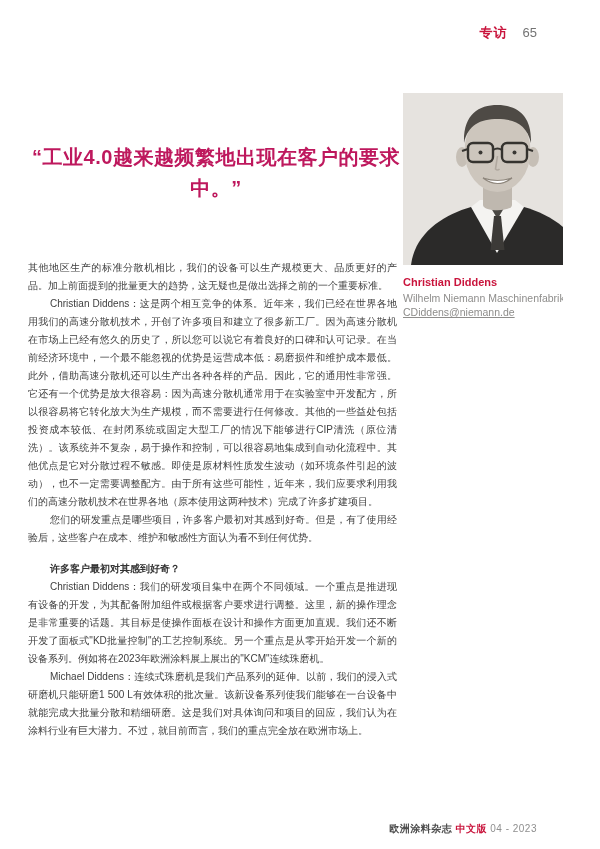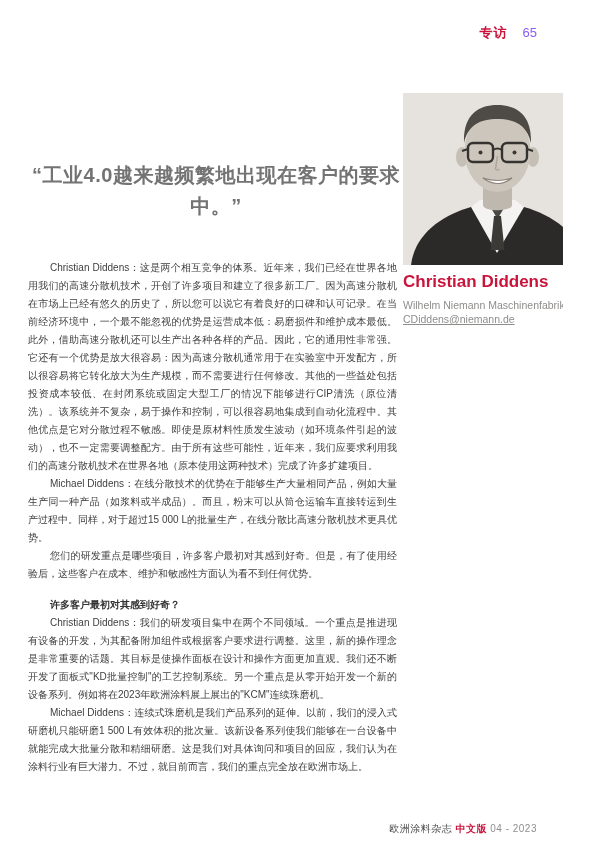--- a/index.html
+++ b/index.html
@@ -5,46 +5,46 @@
   html,body{margin:0;padding:0;background:#ffffff;}
   .page{
     position:relative;width:563px;height:849px;background:#ffffff;overflow:hidden;
     font-family:"Liberation Sans","DejaVu Sans",sans-serif;
     border-radius:25px;
     --red:#c9143c;
   }
   
   .header{position:absolute;top:24px;right:26px;display:flex;align-items:baseline;gap:15px;}
   .section-label{color:var(--red);font-weight:bold;font-size:13px;letter-spacing:1px;}
-  .page-number{color:#8b5cf6;font-size:13px;}
+  .page-number{color:#737373;font-size:13px;}
   
   .quote{
-    position:absolute;left:25px;top:160px;width:382px;text-align:center;
-    font-size:20px;line-height:31px;font-weight:700;color:#737373;letter-spacing:0.5px;
+    position:absolute;left:25px;top:142px;width:382px;text-align:center;
+    font-size:20px;line-height:31px;font-weight:700;color:#be185d;letter-spacing:0.5px;
   }
   
   .photo{position:absolute;left:403px;top:93px;width:189px;height:172px;background:#e6e3df;}
   .photo svg{display:block;}
   
   .caption{position:absolute;left:403px;top:275px;width:192px;font-size:10.5px;line-height:14.5px;}
-  .cap-name{color:var(--red);font-weight:bold;font-size:17px;margin-bottom:8px;}
+  .cap-name{color:var(--red);font-weight:bold;font-size:11px;margin-bottom:1px;}
   .cap-company{color:#8e8d8b;}
   .cap-email{color:#8e8d8b;text-decoration:underline;cursor:pointer;display:inline-block;}
   
   .body{
     position:absolute;left:28px;top:259px;width:369px;
     font-size:10px;line-height:18px;color:#3e3e3e;text-align:justify;
   }
   .para{margin:0;text-indent:2.2em;}
   .no-indent{text-indent:0;}
   .question{margin:13px 0 0 0;font-weight:bold;text-indent:2.2em;color:#333333;}
   .speaker{font-weight:normal;}
   
   .footer{position:absolute;right:26px;bottom:13px;font-size:10px;letter-spacing:0.5px;}
-  .f-journal{color:#4c4c4c;font-weight:normal;padding-left:19px;}
+  .f-journal{color:#4c4c4c;font-weight:bold;padding-left:19px;}
   .f-edition{color:var(--red);font-weight:bold;text-align:center;}
   .f-issue{color:#8f8f8f;}
 </style>
 </head>
 <body>
 
 <div class="page">
 
   <div class="header">
     <span class="section-label">专访</span>
@@ -77,22 +77,22 @@
     </svg>
   </div>
 
   <div class="caption">
     <div class="cap-name">Christian Diddens</div>
     <div class="cap-company">Wilhelm Niemann Maschinenfabrik公司</div>
     <a class="cap-email">CDiddens@niemann.de</a>
   </div>
 
   <div class="body">
+    <p class="para no-indent">其他地区生产的标准分散机相比，我们的设备可以生产规模更大、品质更好的产品。加上前面提到的批量更大的趋势，这无疑也是做出选择之前的一个重要标准。</p>
     <p class="para"><span class="speaker">Christian Diddens：</span><span>这是两个相互竞争的体系。近年来，我们已经在世界各地用我们的高速分散机技术，开创了许多项目和建立了很多新工厂。因为高速分散机在市场上已经有悠久的历史了，所以您可以说它有着良好的口碑和认可记录。在当前经济环境中，一个最不能忽视的优势是运营成本低：易磨损件和维护成本最低。此外，借助高速分散机还可以生产出各种各样的产品。因此，它的通用性非常强。它还有一个优势是放大很容易：因为高速分散机通常用于在实验室中开发配方，所以很容易将它转化放大为生产规模，而不需要进行任何修改。其他的一些益处包括投资成本较低、在封闭系统或固定大型工厂的情况下能够进行CIP清洗（原位清洗）。该系统并不复杂，易于操作和控制，可以很容易地集成到自动化流程中。其他优点是它对分散过程不敏感。即使是原材料性质发生波动（如环境条件引起的波动），也不一定需要调整配方。由于所有这些可能性，近年来，我们应要求利用我们的高速分散机技术在世界各地（原本使用这两种技术）完成了许多扩建项目。</span></p>
-    <p class="para"><span class="speaker">Michael Diddens：</span><span>在线分散技术的优势在于能够生产大量相同产品，例如大量生产同一种产品（如浆料或半成品）。而且，粉末可以从筒仓运输车直接转运到生产过程中。同样，对于超过15 000 L的批量生产，在线分散比高速分散机技术更具优势。</span></p>
     <p class="para">您们的研发重点是哪些项目，许多客户最初对其感到好奇。但是，有了使用经验后，这些客户在成本、维护和敏感性方面认为看不到任何优势。</p>
     <p class="question">许多客户最初对其感到好奇？</p>
     <p class="para"><span class="speaker">Christian Diddens：</span><span>我们的研发项目集中在两个不同领域。一个重点是推进现有设备的开发，为其配备附加组件或根据客户要求进行调整。这里，新的操作理念是非常重要的话题。其目标是使操作面板在设计和操作方面更加直观。我们还不断开发了面板式"KD批量控制"的工艺控制系统。另一个重点是从零开始开发一个新的设备系列。例如将在2023年欧洲涂料展上展出的"KCM"连续珠磨机。</span></p>
     <p class="para"><span class="speaker">Michael Diddens：</span><span>连续式珠磨机是我们产品系列的延伸。以前，我们的浸入式研磨机只能研磨1 500 L有效体积的批次量。该新设备系列使我们能够在一台设备中就能完成大批量分散和精细研磨。这是我们对具体询问和项目的回应，我们认为在涂料行业有巨大潜力。不过，就目前而言，我们的重点完全放在欧洲市场上。</span></p>
   </div>
 
   <div class="footer">
     <span class="f-journal">欧洲涂料杂志</span>
     <span class="f-edition">中文版</span>
     <span class="f-issue">04 - 2023</span>

